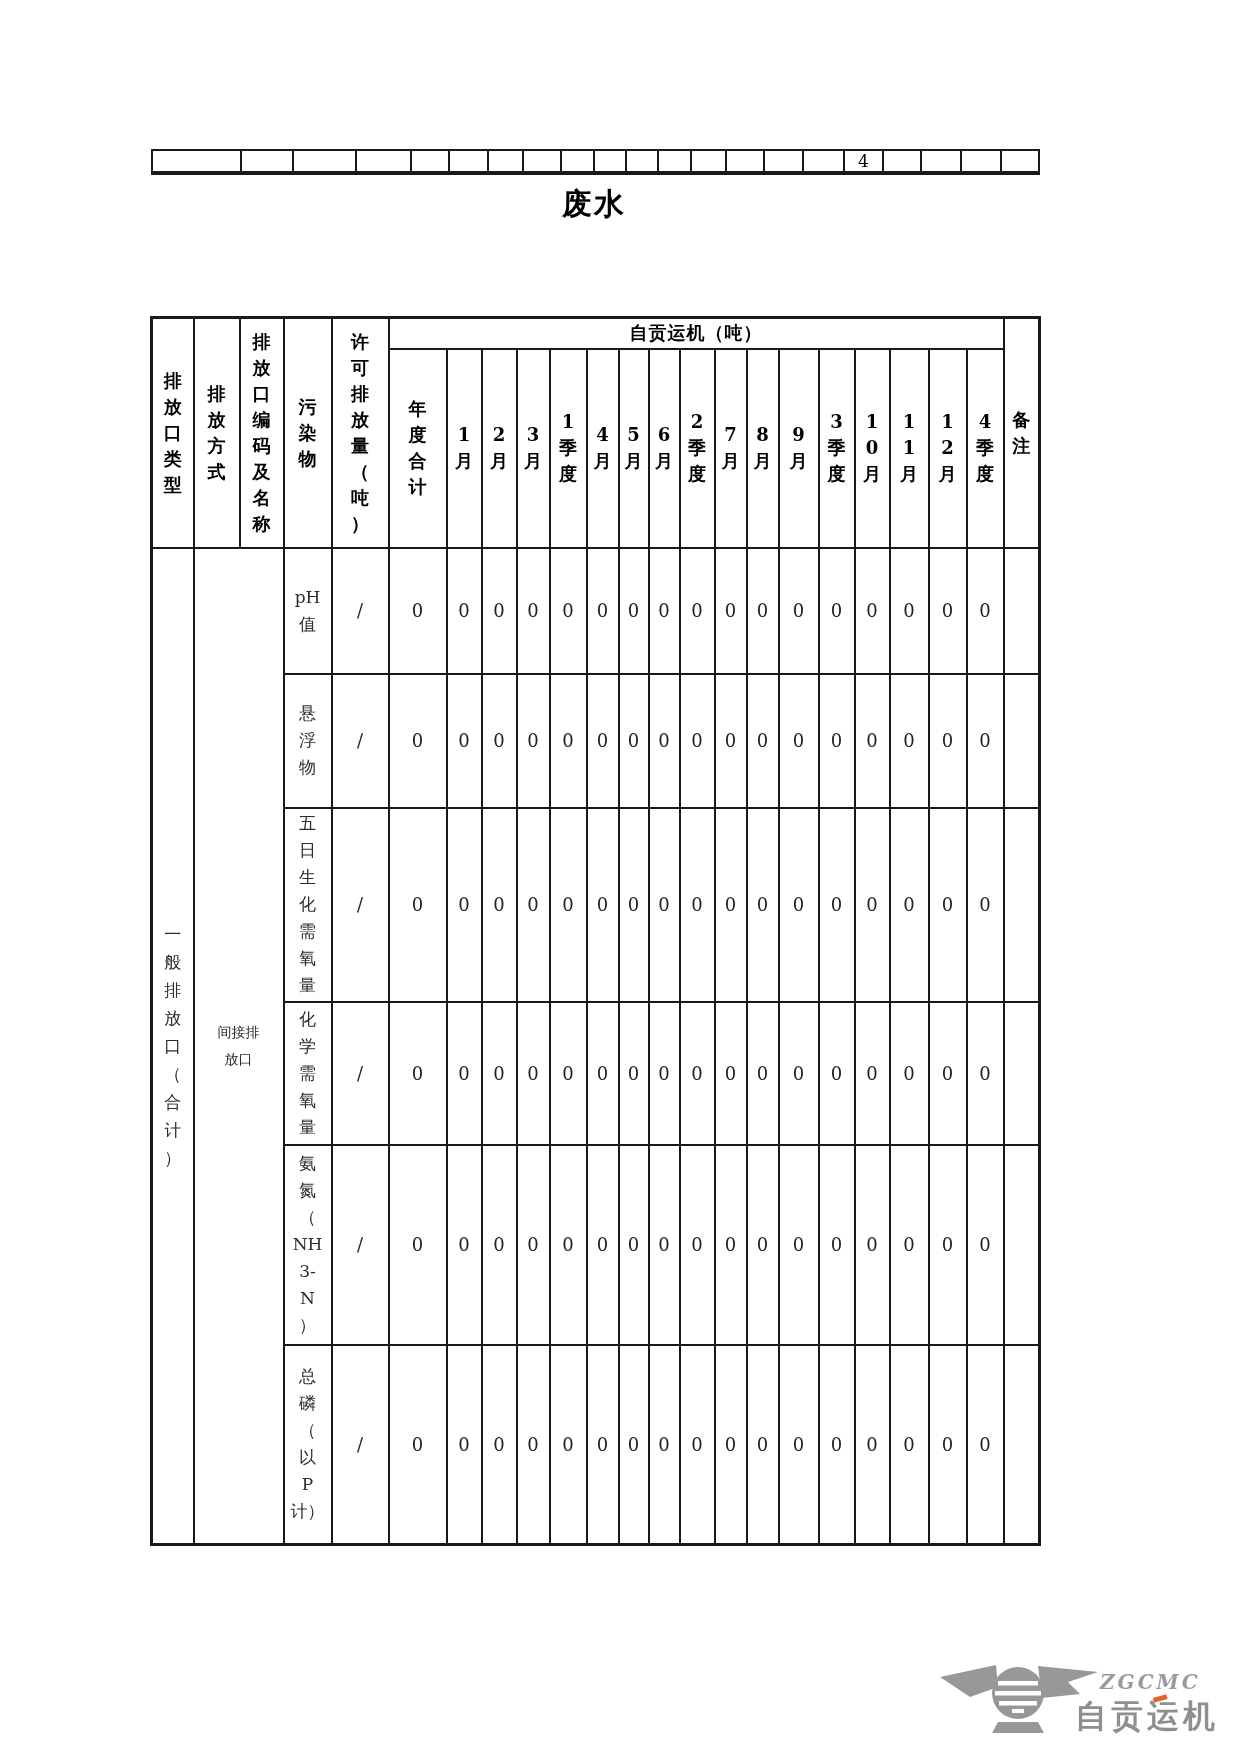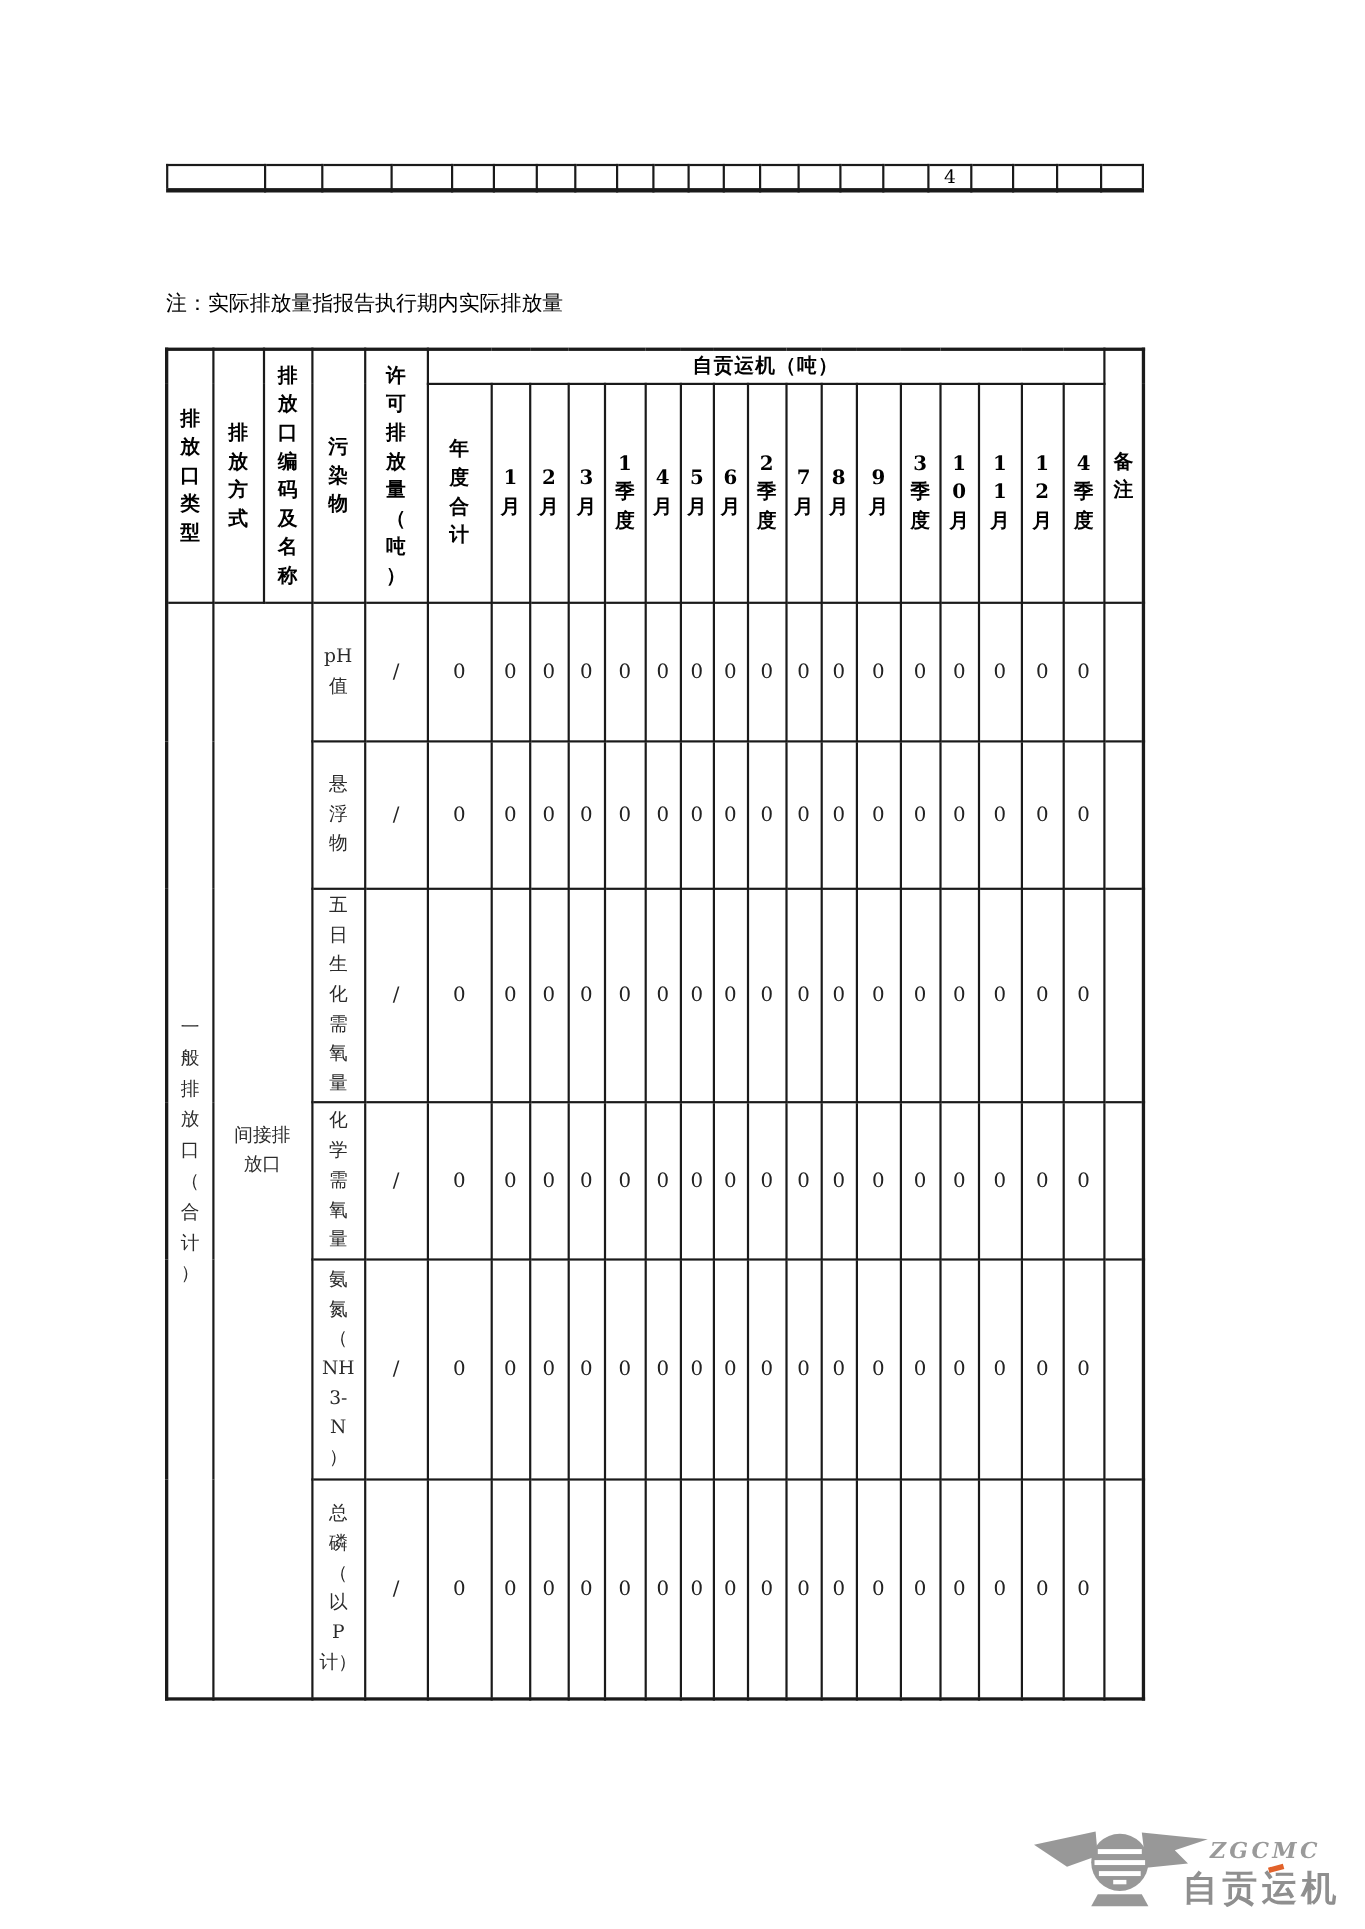--- a/index.html
+++ b/index.html
@@ -28,21 +28,21 @@
           border:3px solid #1a1a1a; }
   .main th, .main td {
     border:2px solid #1a1a1a; padding:0; text-align:center;
     vertical-align:middle; white-space:pre-line; overflow:hidden;
   }
   .main th { font-weight:bold; font-size:18px; line-height:26px; }
   .gh  { font-size:19px; letter-spacing:1px; }
   .pol { font-size:17px; line-height:27px; color:#2b2b2b; }
   .val { font-size:18px; color:#222; }
   .outlet-cell { font-size:17px; line-height:28px; color:#2b2b2b; padding-bottom:190px; }
-  .mode-cell   { font-size:17px; line-height:27px; color:#2b2b2b; padding-bottom:190px; }
+  .mode-cell   { font-size:14px; line-height:27px; color:#2b2b2b; padding-bottom:190px; }
 
   .logo { position:absolute; left:932px; top:1653px; }
 </style>
 </head>
 <body>
 
 <div class="page">
 
   <table class="strip">
     <tbody>
@@ -65,22 +65,22 @@
           <td style="width: 41px;"></td>
           <td style="width: 39px;">4</td>
           <td style="width: 38px;"></td>
           <td style="width: 40px;"></td>
           <td style="width: 40px;"></td>
           <td style="width: 38px;"></td>
         </tr>
   </tbody>
     </table>
 
-
-  <div class="note">注：实际排放量指报告执行期内实际排放量</div>
+  <div class="title">废水</div>
+
 
   <table class="main">
       <colgroup>
         <col style="width: 42px;">
         <col style="width: 46px;">
         <col style="width: 44px;">
         <col style="width: 48px;">
         <col style="width: 57px;">
         <col style="width: 58px;">
         <col style="width: 35px;">

